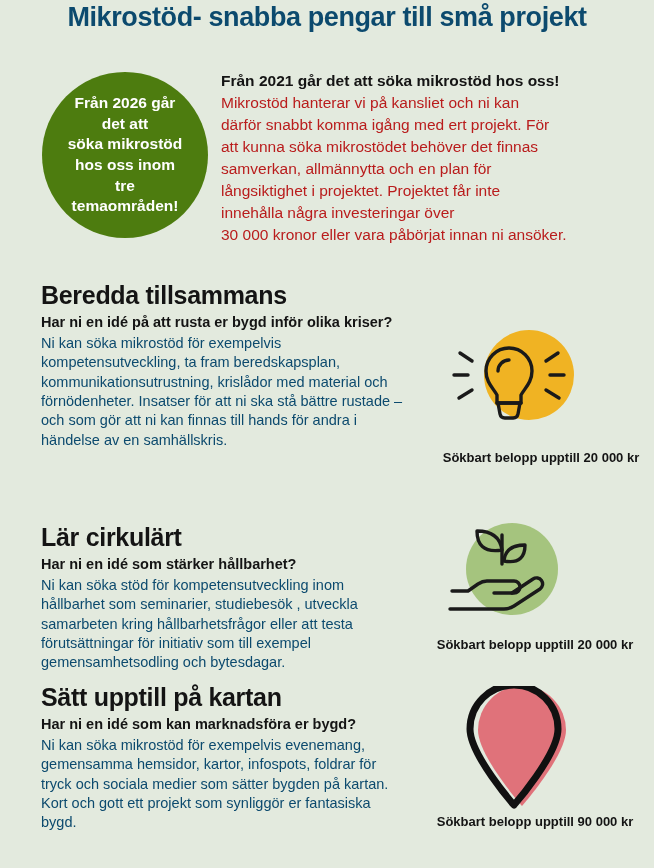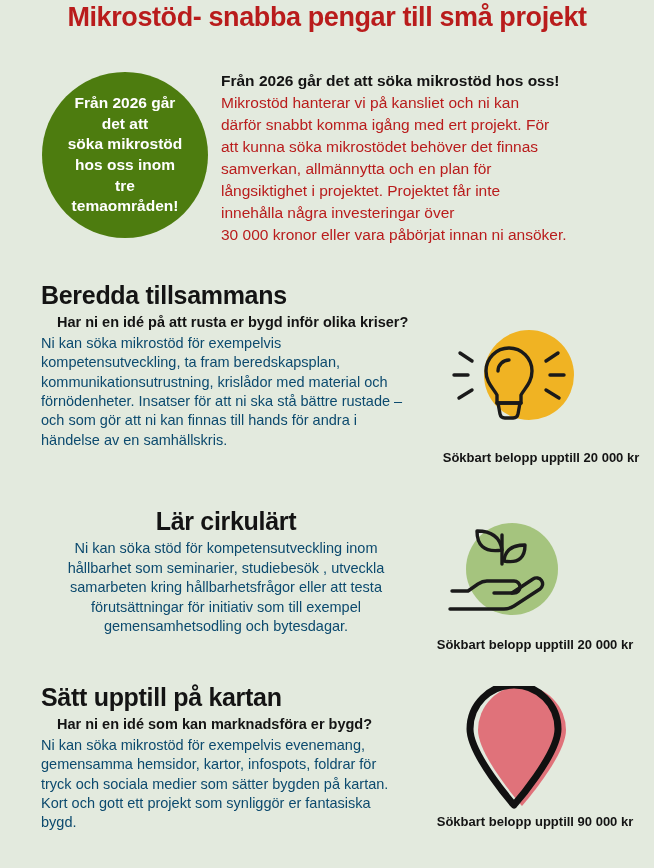--- a/index.html
+++ b/index.html
@@ -19,21 +19,21 @@
   
   .page-title {
     position: absolute;
     left: 0;
     top: 2px;
     width: 654px;
     text-align: center;
     font-size: 27px;
     font-weight: bold;
     letter-spacing: -0.4px;
-    color: #b91c1c;
+    color: #0c4a6e;
     white-space: nowrap;
   }
 
   
   .intro-badge {
     position: absolute;
     left: 42px;
     top: 72px;
     width: 166px;
     height: 166px;
@@ -80,21 +80,21 @@
     letter-spacing: -0.3px;
     color: #141414;
     margin: 0 0 5px 0;
     line-height: 1.05;
   }
   .section-question {
     font-size: 14.5px;
     font-weight: bold;
     line-height: 1.34;
     color: #141414;
-    margin: 0 0 1px 16px;
+    margin: 0 0 1px 0;
   }
   .section-body {
     font-size: 14.5px;
     line-height: 1.34;
     color: #0c4a6e;
     margin: 0;
     white-space: pre-line;
   }
 
   
@@ -111,21 +111,21 @@
 
   
   #sec1 { left: 0; top: 282px; }
   #sec1 .section-text { top: 0; }
   #icons1 { left: 428px; top: 322px; }
   #icons1 .icon-svg { left: 2px; top: 0; }
   #icons1 .icon-caption { left: 0; top: 128px; width: 226px; }
 
   
   #sec2 { left: 0; top: 508px; }
-  #sec2 .section-text { top: 0; text-align: center; }
+  #sec2 .section-text { top: 16px; }
   #icons2 { left: 422px; top: 512px; }
   #icons2 .icon-svg { left: 10px; top: 0; }
   #icons2 .icon-caption { left: 0; top: 125px; width: 226px; }
 
   
   #sec3 { left: 0; top: 684px; }
   #sec3 .section-text { top: 0; }
   #icons3 { left: 422px; top: 686px; }
   #icons3 .icon-svg { left: 38px; top: 0; }
   #icons3 .icon-caption { left: 0; top: 128px; width: 226px; }
@@ -136,21 +136,21 @@
 <div class="page-title">Mikrostöd- snabba pengar till små projekt</div>
 
 <div class="intro-badge">Från 2026 går
 det att
 söka mikrostöd
 hos oss inom
 tre
 temaområden!</div>
 
 <div class="intro-text">
-  <div class="intro-head">Från 2026 går det att söka mikrostöd hos oss!</div>
+  <div class="intro-head">Från 2021 går det att söka mikrostöd hos oss!</div>
   <div class="intro-body">Mikrostöd hanterar vi på kansliet  och ni kan
 därför snabbt komma igång med ert projekt.  För
 att kunna söka mikrostödet behöver det finnas
 samverkan,  allmännytta och en plan för
 långsiktighet i projektet. Projektet får inte
 innehålla några investeringar över
 30 000 kronor eller vara påbörjat innan ni ansöker.</div>
 </div>
 
 <div class="section" id="sec1">
@@ -181,20 +181,21 @@
       <path d="M134 53 l-14 0"></path>
       <path d="M129 76 l-13 -8"></path>
     </g>
   </svg>
   <div class="icon-caption">Sökbart belopp upptill 20 000 kr</div>
 </div>
 
 <div class="section" id="sec2">
   <div class="section-text">
     <h2 class="section-title">Lär cirkulärt</h2>
+    <p class="section-question">Har ni en idé som stärker hållbarhet?</p>
     <p class="section-body">Ni kan söka stöd för kompetensutveckling inom
 hållbarhet som seminarier, studiebesök , utveckla
 samarbeten kring hållbarhetsfrågor eller att testa
 förutsättningar för initiativ som till exempel
 gemensamhetsodling och bytesdagar.</p>
   </div>
 </div>
 
 <div class="icon-block" id="icons2">
   <svg class="icon-svg" width="150" height="120" viewBox="0 0 150 120">

